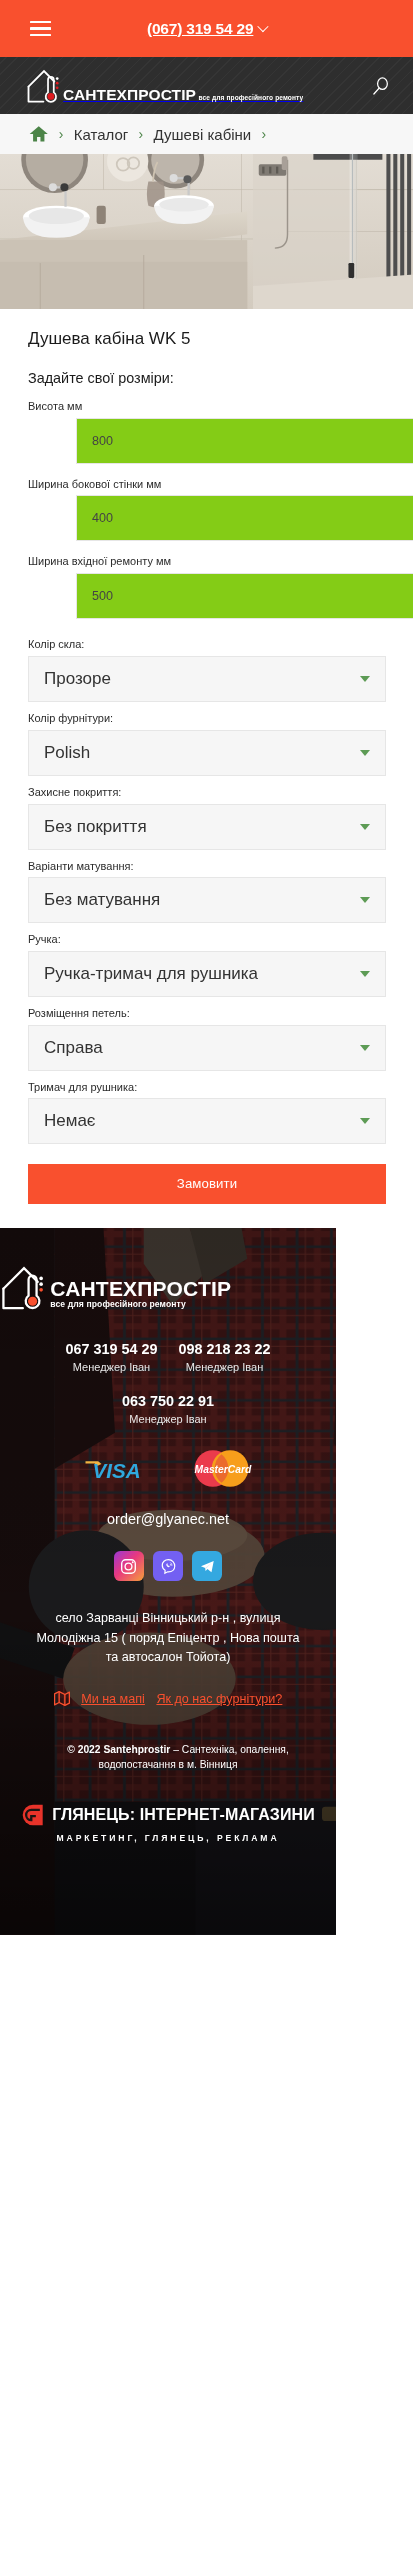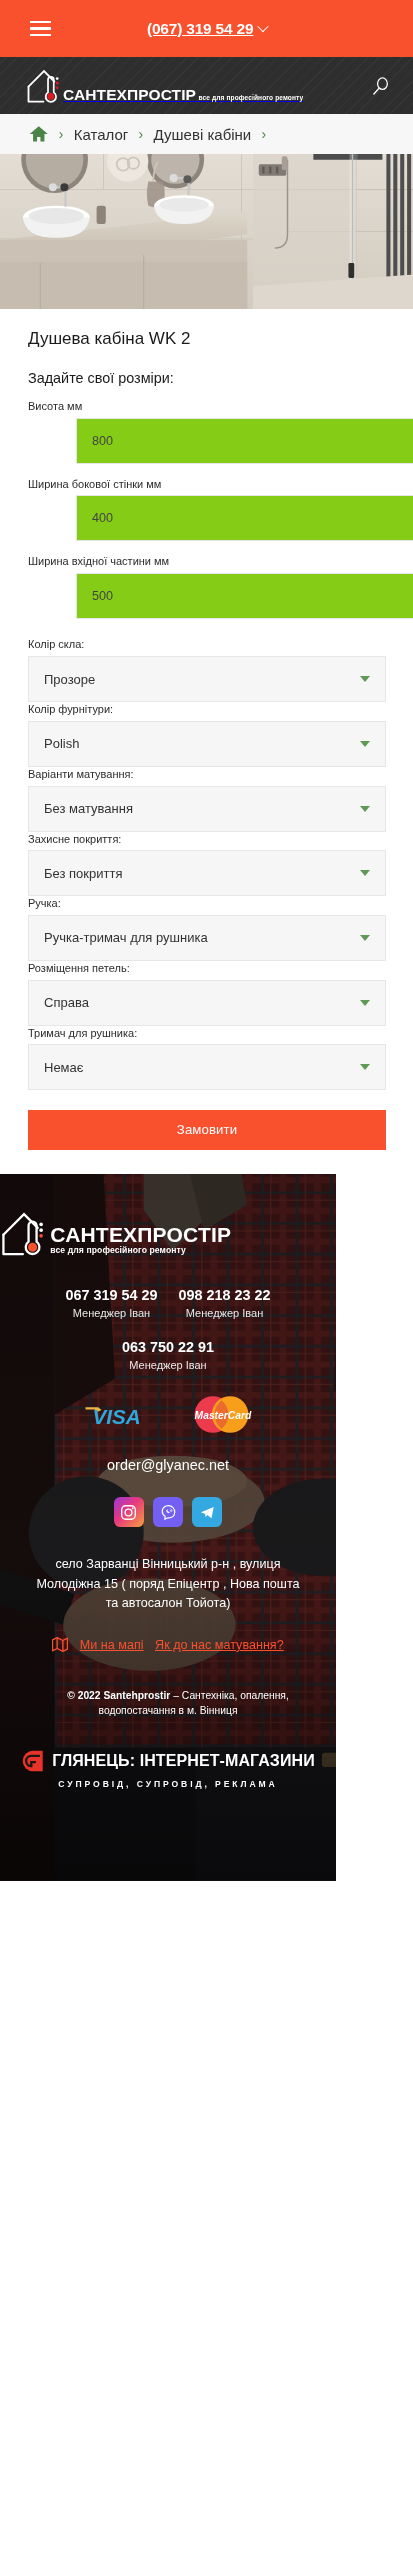--- a/index.html
+++ b/index.html
@@ -158,34 +158,34 @@
     background: #84cc16;
     border: 0.6px solid #e6e6e6;
     font-family: "Liberation Sans", sans-serif;
     font-size: 12.6px;
     color: #444;
     padding: 0 15px;
     outline: none;
     display: block;
     margin-left: 48px;
   }
-  .select-field { margin-top: 1px; }
+  .select-field { margin-top: 10px; }
   .select-wrap {
     position: relative;
     width: 100%;
     height: 46px;
     background: #f6f6f6;
     border: 0.6px solid #e6e6e6;
     display: flex;
     align-items: center;
     padding: 0 15px;
     cursor: pointer;
   }
   .select-value {
-    font-size: 13px;
+    font-size: 17px;
     color: #333;
     white-space: nowrap;
     overflow: hidden;
     text-overflow: ellipsis;
   }
   .select-arrow {
     position: absolute;
     right: 15px;
     top: 50%;
     margin-top: -2.9px;
@@ -473,66 +473,66 @@
       <rect x="684" y="0" width="7" height="230"></rect>
       <rect x="696" y="0" width="7" height="230"></rect>
       <rect x="708" y="0" width="7" height="230"></rect>
     </g>
 
     <path d="M440 230 L720 210 L720 270 L440 270 Z" fill="#ded7cd"></path>
   </svg>
 </div>
 
 <main class="product">
-  <h1 class="product-title">Душева кабіна WK 2</h1>
+  <h1 class="product-title">Душева кабіна WK 5</h1>
   <h2 class="form-heading">Задайте свої розміри:</h2>
 
   <div class="field">
     <label class="field-label">Висота мм</label>
     <input class="text-input" type="text" value="800" style="">
   </div>
 
   <div class="field">
     <label class="field-label">Ширина бокової стінки мм</label>
     <input class="text-input" type="text" value="400" style="">
   </div>
 
   <div class="field">
-    <label class="field-label">Ширина вхідної частини мм</label>
+    <label class="field-label">Ширина вхідної ремонту мм</label>
     <input class="text-input" type="text" value="500" style="">
   </div>
 
   <div class="select-field" style="margin-top:19.5px">
     <label class="field-label">Колір скла:</label>
     <div class="select-wrap">
       <span class="select-value">Прозоре</span>
       <span class="select-arrow"></span>
     </div>
   </div>
 
   <div class="select-field">
     <label class="field-label">Колір фурнітури:</label>
     <div class="select-wrap">
       <span class="select-value">Polish</span>
       <span class="select-arrow"></span>
     </div>
   </div>
 
   <div class="select-field">
+    <label class="field-label">Захисне покриття:</label>
+    <div class="select-wrap">
+      <span class="select-value">Без покриття</span>
+      <span class="select-arrow"></span>
+    </div>
+  </div>
+
+  <div class="select-field">
     <label class="field-label">Варіанти матування:</label>
     <div class="select-wrap">
       <span class="select-value">Без матування</span>
-      <span class="select-arrow"></span>
-    </div>
-  </div>
-
-  <div class="select-field">
-    <label class="field-label">Захисне покриття:</label>
-    <div class="select-wrap">
-      <span class="select-value">Без покриття</span>
       <span class="select-arrow"></span>
     </div>
   </div>
 
   <div class="select-field">
     <label class="field-label">Ручка:</label>
     <div class="select-wrap">
       <span class="select-value">Ручка-тримач для рушника</span>
       <span class="select-arrow"></span>
     </div>
@@ -675,34 +675,34 @@
 
     <div class="address">село Зарванці Вінницький р-н , вулиця Молодіжна 15 ( поряд Епіцентр , Нова пошта та автосалон Тойота)</div>
 
     <div class="maplinks">
       <svg class="map-ico" viewBox="0 0 28 26">
         <path d="M1 5 L9 1 L19 6 L27 2 V21 L19 25 L9 20 L1 24 Z" fill="none" stroke="#f9502e" stroke-width="2.4" stroke-linejoin="round"></path>
         <line x1="9" y1="1" x2="9" y2="20" stroke="#f9502e" stroke-width="2.4"></line>
         <line x1="19" y1="6" x2="19" y2="25" stroke="#f9502e" stroke-width="2.4"></line>
       </svg>
       <a class="maplink" href="#">Ми на мапі</a>
-      <a class="maplink" href="#">Як до нас матування?</a>
+      <a class="maplink" href="#">Як до нас фурнітури?</a>
     </div>
 
     <div class="copyright">
       <b>© 2022 Santehprostir</b><span> – Сантехніка, опалення, водопостачання в м. Вінниця</span>
     </div>
 
     <div>
       <div class="dev-row">
         <svg class="dev-logo" viewBox="0 0 42 42">
           <path d="M21 3 L38 3 L38 39 L21 39 a18 18 0 0 1 0 -36 z" fill="#e8332a"></path>
           <path d="M33 12 L18 12 a9 9 0 0 0 0 18 l0 -7 l8 0" fill="none" stroke="#1b1413" stroke-width="4"></path>
         </svg>
         <span class="dev-title">ГЛЯНЕЦЬ: ІНТЕРНЕТ-МАГАЗИНИ</span>
       </div>
-      <div class="dev-sub">СУПРОВІД, СУПРОВІД, РЕКЛАМА</div>
+      <div class="dev-sub">МАРКЕТИНГ, ГЛЯНЕЦЬ, РЕКЛАМА</div>
     </div>
 
     <div class="footer-tail"></div>
   </div>
 </footer>
 
 
 </body></html>

